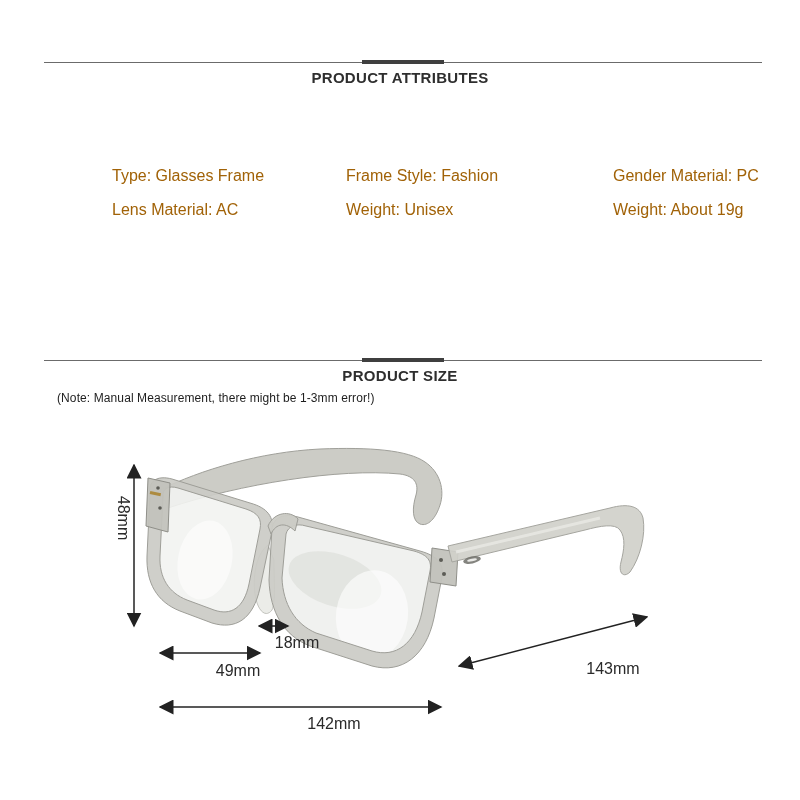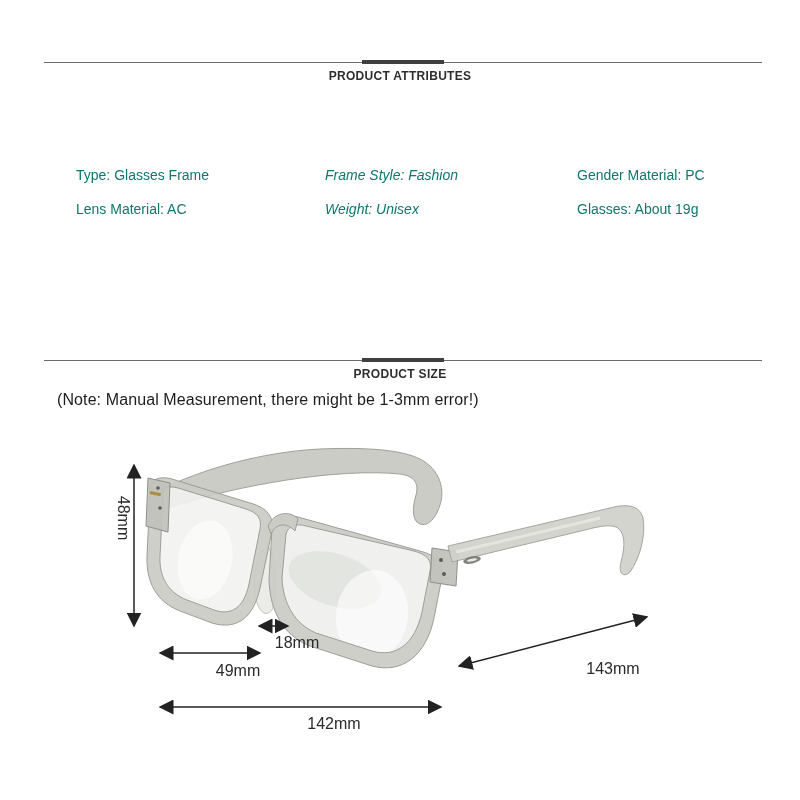--- a/index.html
+++ b/index.html
@@ -9,51 +9,51 @@
     font-family:"Liberation Sans", sans-serif; color:#1f1f1f; overflow:hidden;
   }
   
   .divider { position:absolute; left:44px; right:38px; height:5px; }
   .divider .line { position:absolute; top:2px; left:0; right:0; height:1px; background:#6b6b6b; }
   .divider .accent { position:absolute; top:0; left:50%; transform:translateX(-50%); width:82px; height:4px; background:#3f3f3f; }
   .divider-attributes { top:60px; }
   .divider-size { top:358px; }
   .section-title {
     position:absolute; left:0; width:100%; text-align:center;
-    font-size:12px; font-weight:700; letter-spacing:0.3px; color:#2e2e2e;
+    font-size:15px; font-weight:700; letter-spacing:0.3px; color:#2e2e2e;
   }
   .title-attributes { top:69px; }
   .title-size { top:367px; }
   
-  .attr-cell { position:absolute; font-size:14px; color:#0f766e; white-space:nowrap; }
+  .attr-cell { position:absolute; font-size:16px; color:#a16207; white-space:nowrap;margin-left:36px; }
   .r1 { top:167px; } .r2 { top:201px; }
-  .c1 { left:76px; } .c2 { left:325px;font-style:italic; } .c3 { left:577px; }
+  .c1 { left:76px; } .c2 { left:310px; } .c3 { left:577px; }
   
-  .note { position:absolute; left:57px; top:391px; font-size:16px; color:#1d1d1d; letter-spacing:0.1px; }
+  .note { position:absolute; left:57px; top:391px; font-size:12px; color:#1d1d1d; letter-spacing:0.1px; }
   
   .diagram { position:absolute; left:0; top:420px; width:800px; height:380px; }
   .dim-label { font-family:"Liberation Sans", sans-serif; font-size:16px; fill:#2a2a2a; }
 </style>
 </head>
 <body>
 
 <div class="page">
 
   <div class="divider divider-attributes">
     <div class="line"></div>
     <div class="accent"></div>
   </div>
   <div class="section-title title-attributes">PRODUCT ATTRIBUTES</div>
 
   <div class="attr-cell r1 c1">Type: Glasses Frame</div>
   <div class="attr-cell r1 c2">Frame Style: Fashion</div>
   <div class="attr-cell r1 c3">Gender Material: PC</div>
   <div class="attr-cell r2 c1">Lens Material: AC</div>
   <div class="attr-cell r2 c2">Weight: Unisex</div>
-  <div class="attr-cell r2 c3">Glasses: About 19g</div>
+  <div class="attr-cell r2 c3">Weight: About 19g</div>
 
   <div class="divider divider-size">
     <div class="line"></div>
     <div class="accent"></div>
   </div>
   <div class="section-title title-size">PRODUCT SIZE</div>
 
   <div class="note">(Note: Manual Measurement, there might be 1-3mm error!)</div>
 
   <svg class="diagram" viewBox="0 0 800 380">

